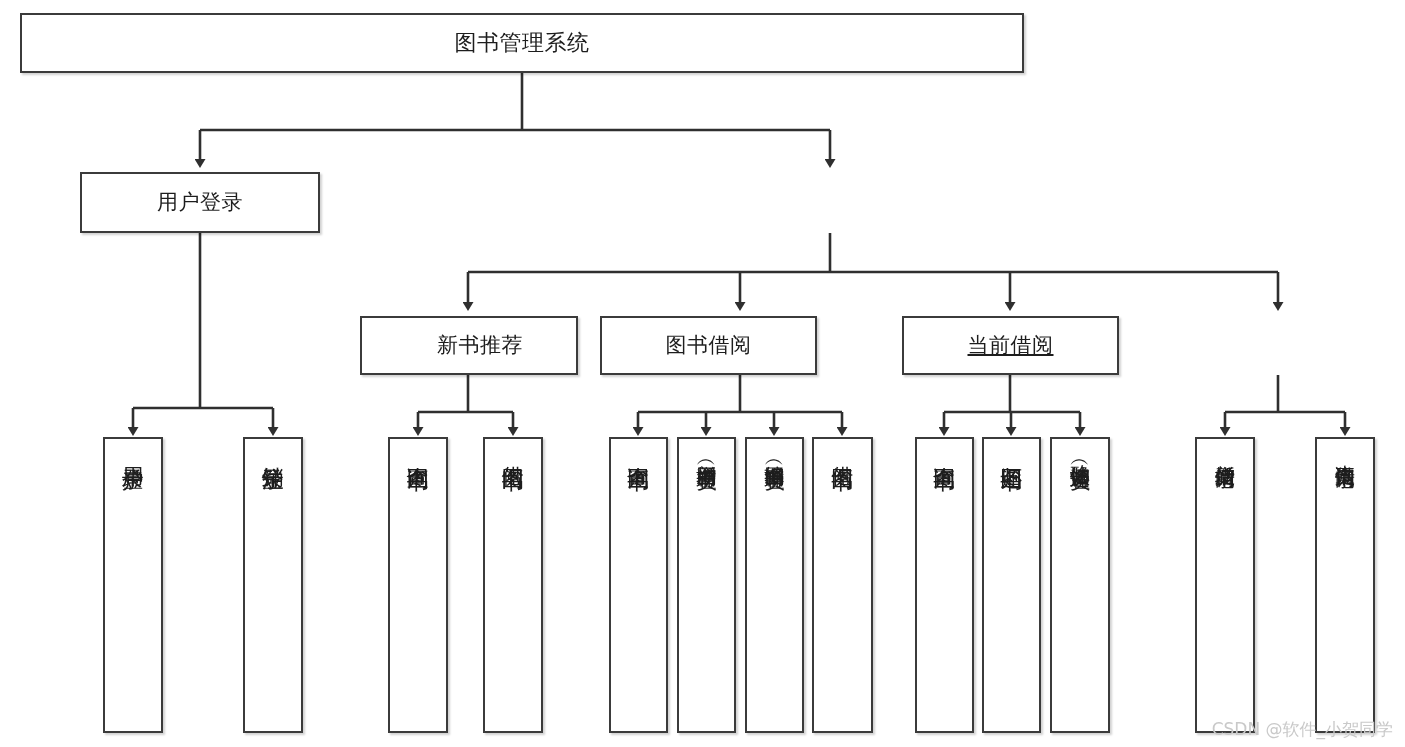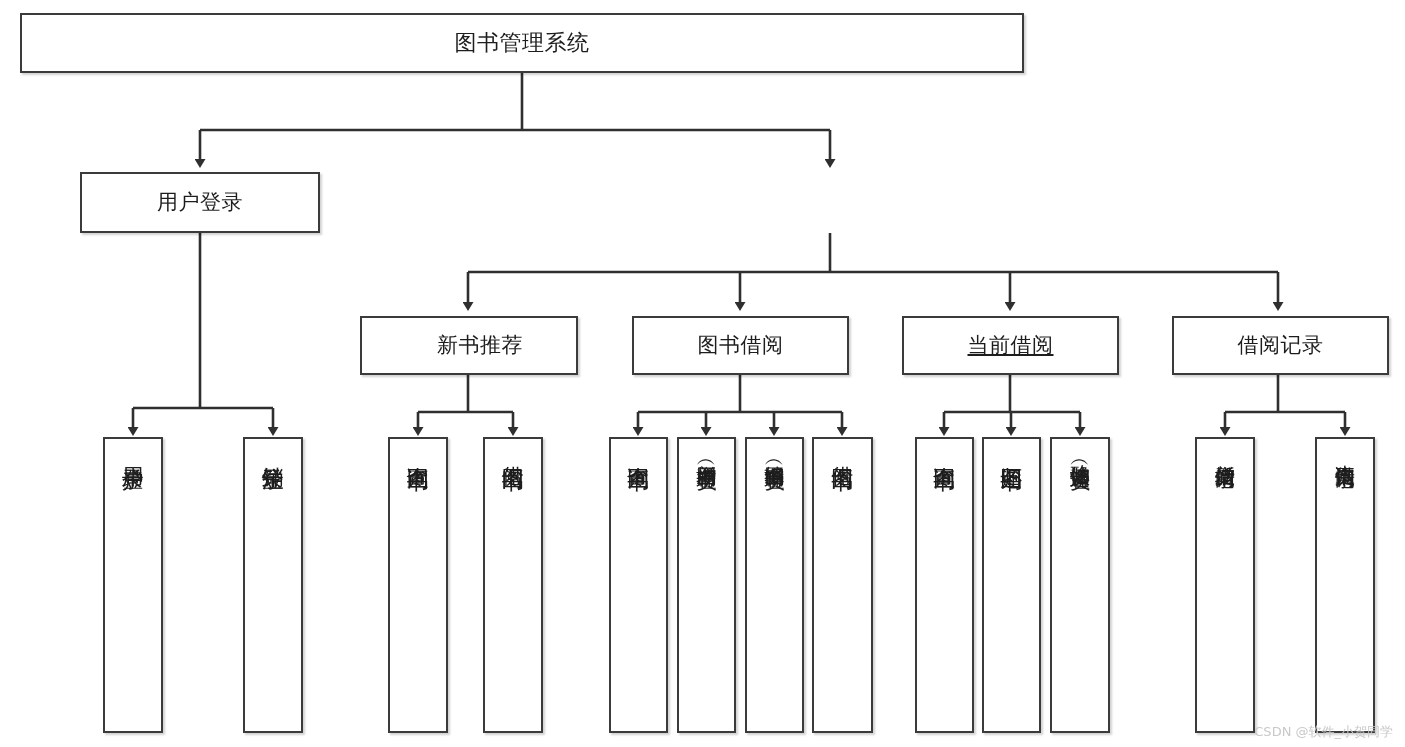--- a/index.html
+++ b/index.html
@@ -62,21 +62,21 @@
     letter-spacing: 1px;
     white-space: nowrap;
   }
   .node.vert.small .lbl {
     font-size: 20px;
   }
   #watermark {
     position: absolute;
     right: 12px;
     bottom: 6px;
-    font-size: 13px;
+    font-size: 17px;
     color: #c9c9c9;
     white-space: nowrap;
     z-index: 3;
     font-family: "DejaVu Sans", "Liberation Sans", sans-serif;
   }
 </style>
 </head>
 <body>
 
 <div id="canvas">
@@ -135,28 +135,25 @@
     <span class="lbl">图书管理系统</span>
   </div>
 
   <div class="node horiz" style="left:80px; top:172px; width:240px; height:61px;">
     <span class="lbl">用户登录</span>
   </div>
 
   <div class="node horiz" style="left:360px; top:316px; width:218px; height:59px;padding-left:22px;">
     <span class="lbl">新书推荐</span>
   </div>
-  <div class="node horiz" style="left:632px; top:316px; width:217px; height:59px;">
+  <div class="node horiz" style="left:600px; top:316px; width:217px; height:59px;">
     <span class="lbl">图书借阅</span>
   </div>
   <div class="node horiz" style="left:902px; top:316px; width:217px; height:59px;text-decoration:underline;">
     <span class="lbl">当前借阅</span>
-  </div>
-  <div class="node horiz" style="left:1172px; top:316px; width:217px; height:59px;">
-    <span class="lbl">借阅记录</span>
   </div>
 
   <div class="node vert" style="left:103px; top:437px; width:60px; height:296px;">
     <span class="lbl">用户登录</span>
   </div>
   <div class="node vert" style="left:243px; top:437px; width:60px; height:296px;">
     <span class="lbl">注销登录</span>
   </div>
 
   <div class="node vert" style="left:388px; top:437px; width:60px; height:296px;">

